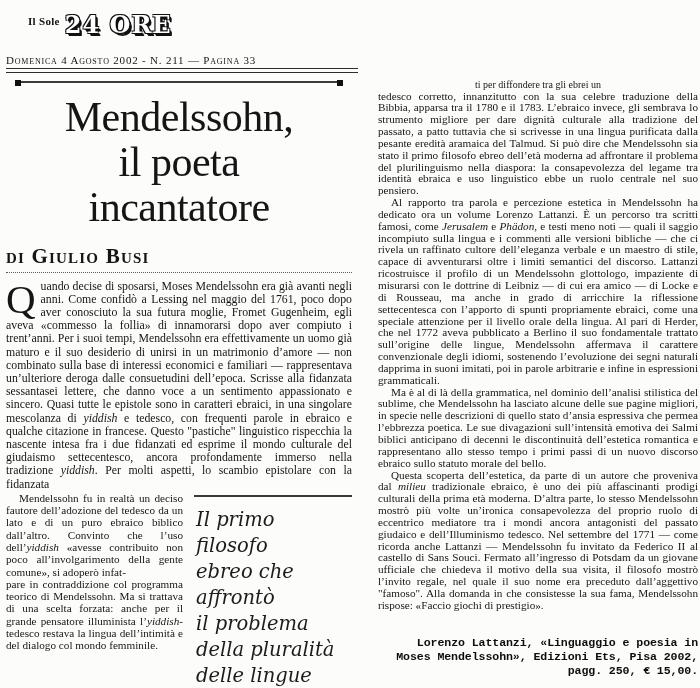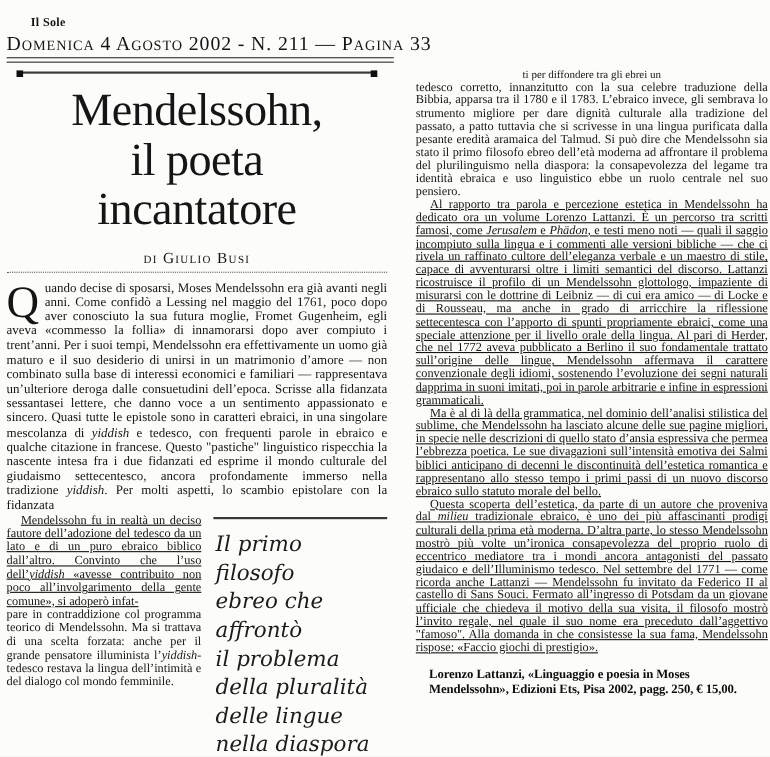--- a/index.html
+++ b/index.html
@@ -20,21 +20,21 @@
   }
   .brand-name{
     font-family:"DejaVu Serif",serif;font-weight:bold;
     font-size:24px;line-height:22px;letter-spacing:1px;
     color:#fff;
     text-shadow:-1px -1px 0 #111,1px -1px 0 #111,-1px 1px 0 #111,
                  1px 1px 0 #111,2px 2px 0 #111,2.5px 2.5px 0 #111;
   }
   .dateline{
     font-family:"Liberation Serif",serif;font-variant:small-caps;
-    font-size:18px;letter-spacing:.8px;margin-top:2px;white-space:nowrap;
+    font-size:11px;letter-spacing:.8px;margin-top:18px;white-space:nowrap;
   }
   .double-rule{
     margin-top:2px;width:352px;height:2.5px;
     border-top:1.6px solid #2c2c2c;border-bottom:1.6px solid #2c2c2c;
   }
   
   .columns{display:flex;gap:26px;padding:4px 2px 0 6px;}
   .col-left{width:346px;flex:none;}
   .col-right{width:320px;flex:none;}
   
@@ -46,70 +46,71 @@
   .kicker-rule{position:relative;height:7px;margin-top:2px;}
   .kicker-rule .rule-line{position:absolute;left:12px;right:12px;top:2px;height:2px;background:#3b3b3b;}
   .sq{position:absolute;width:6px;height:6px;background:#101010;top:1px;}
   .sq.left{left:9px;} .sq.right{right:9px;}
   .title{
     font-family:"Liberation Serif",serif;font-weight:normal;
     font-size:42px;line-height:45px;text-align:center;
     margin:9px 0 14px 0;letter-spacing:-.5px;
   }
   .byline{
-    text-align:center;font-family:"Liberation Serif",serif;
-    font-variant:small-caps;font-weight:normal;font-size:14px;
+    text-align:left;font-family:"Liberation Serif",serif;
+    font-variant:small-caps;font-weight:bold;font-size:21px;
     letter-spacing:1.2px;margin-top:11px;
   }
   .dotted-rule{border-bottom:1.5px dotted #5c5c5c;margin-top:3px;}
   
   .body-text{
     font-family:"Liberation Serif",serif;
     font-size:11.8px;line-height:13.2px;
     text-align:justify;margin:0;
     -webkit-hyphens:auto;hyphens:auto;
   }
   .body-text em{font-style:italic;}
   .intro{margin-top:7px;}
   .dropcap{
     float:left;font-family:"Liberation Serif",serif;
     font-size:41px;line-height:33px;padding:3px 5px 0 0;
   }
-  .indent{text-indent:13px;text-decoration:underline;}
+  .indent{text-indent:13px;}
   
   .wrap-area{display:flex;gap:11px;margin-top:1px;}
   .wrap-text{width:177px;flex:none;}
   .wrap-text .body-text{font-size:11.2px;line-height:12.3px;}
   .pull-quote{flex:1;margin-top:3px;border-top:2px solid #3a3a3a;}
   .pq-text{
     font-family:"DejaVu Serif",serif;font-style:italic;
     font-size:19.5px;line-height:26px;padding:10px 0 0 2px;
     color:#1c1c1c;letter-spacing:0;
   }
   
   .col-right{padding-top:1px;}
   .col-right .body-text{font-size:11.2px;line-height:11.85px;}
   .lead-line{
     font-family:"Liberation Serif",serif;font-size:10px;
     line-height:13px;text-align:center;
   }
   .book-note{
-    font-family:Liberation Serif, serif;font-weight:bold;
-    font-size:11.6px;line-height:14px;margin:10px 0 0 12px;
-    letter-spacing:-.1px;color:#0e0e0e;text-align:left;
+    font-family:Liberation Mono, monospace;font-weight:bold;
+    font-size:11.6px;line-height:14px;margin:24px 0 0 12px;
+    letter-spacing:-.1px;color:#0e0e0e;text-align:right;
   }
 </style>
 </head>
 <body>
 
 <div class="page">
 
   <header class="masthead">
     <div class="brand">
       <span class="brand-prefix">Il Sole</span>
+      <span class="brand-name">24 ORE</span>
     </div>
     <div class="dateline">Domenica 4 Agosto 2002 - N. 211 — Pagina 33</div>
     <div class="double-rule"></div>
   </header>
 
   <div class="columns">
 
     <section class="col-left">
       <div class="kicker-rule">
         <span class="rule-line"></span>

